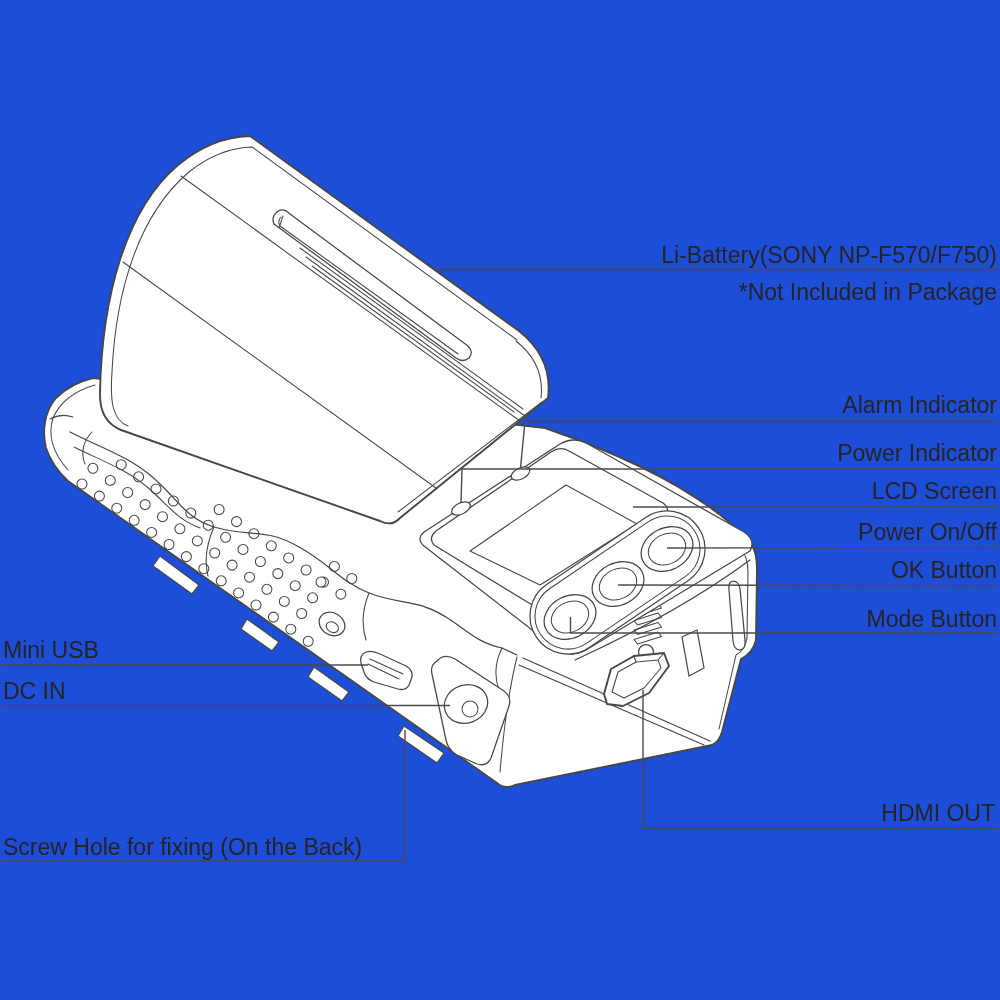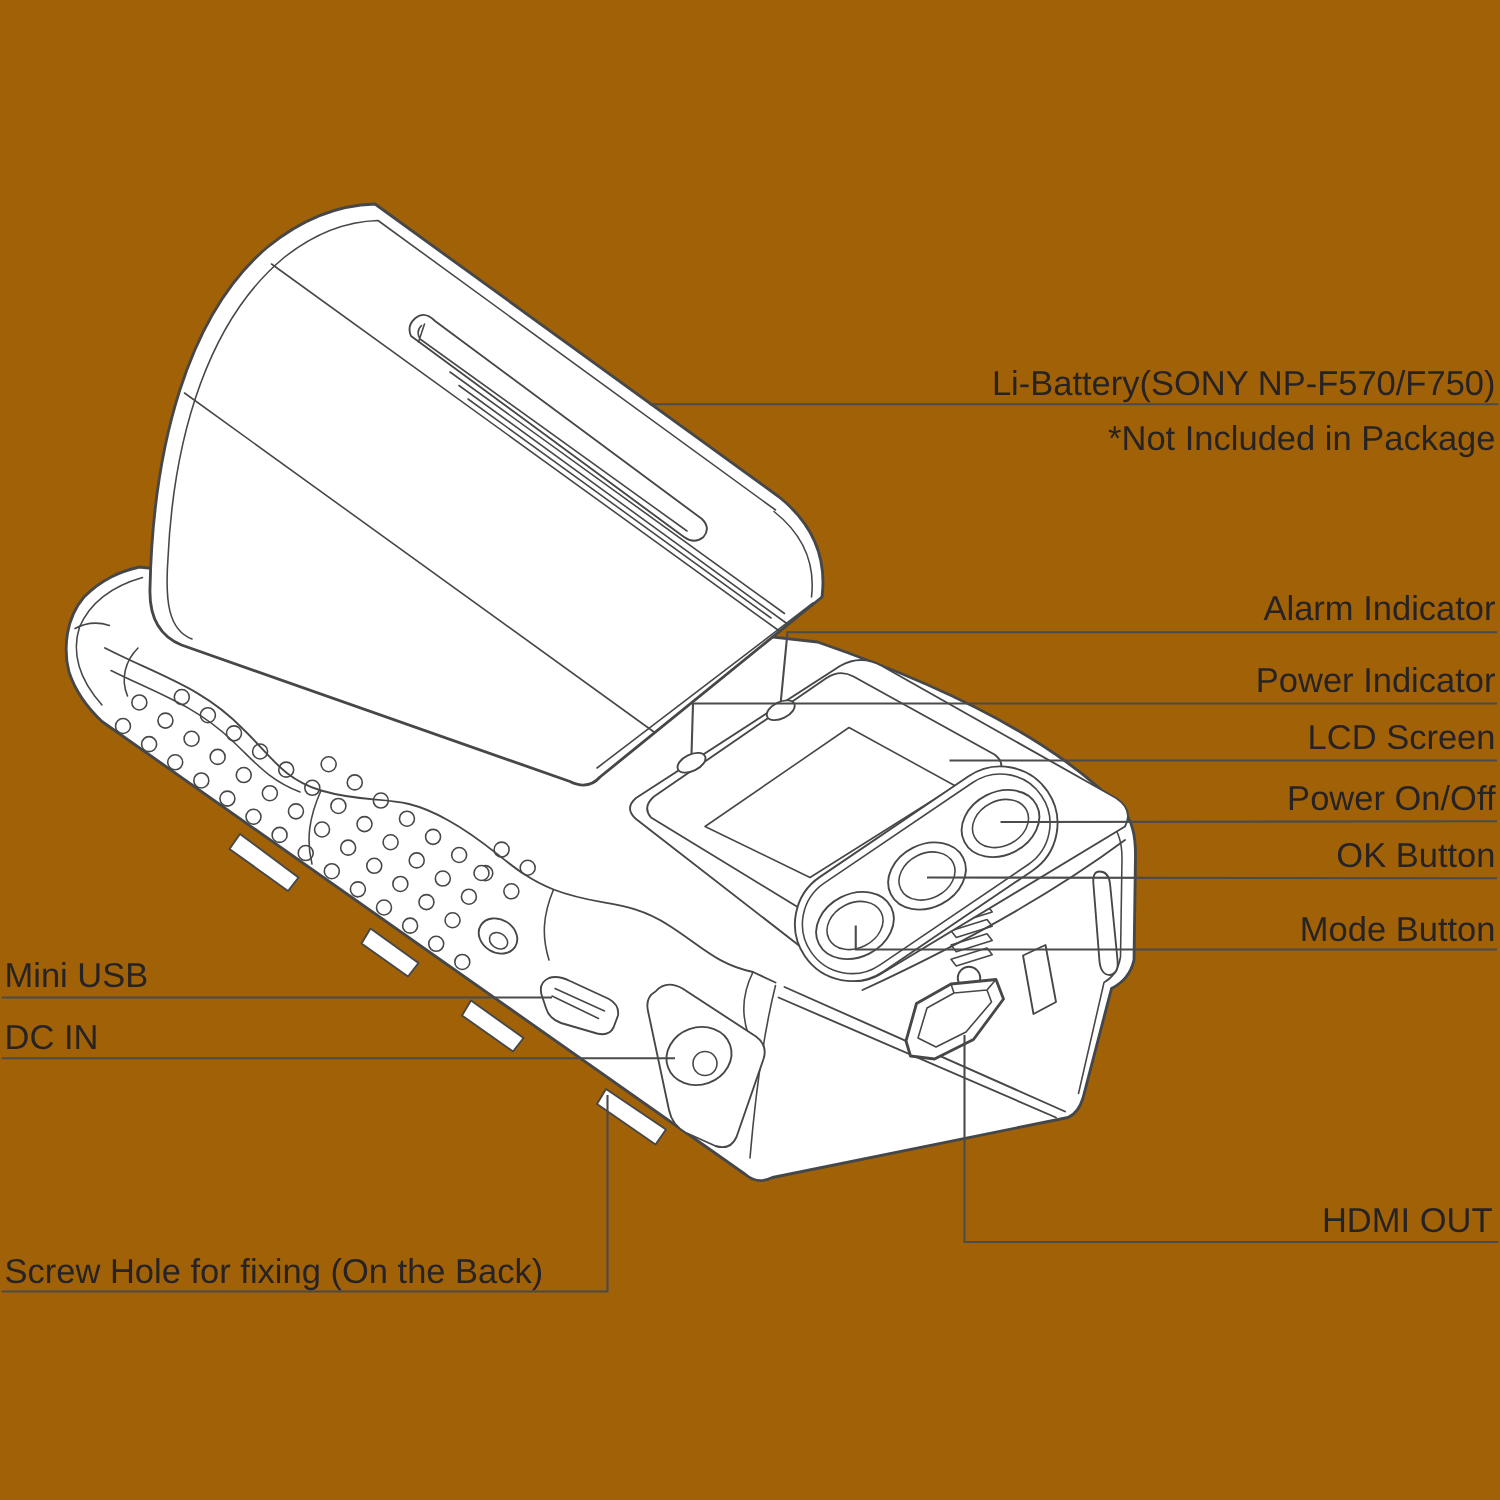--- a/index.html
+++ b/index.html
@@ -1,16 +1,16 @@
 <!DOCTYPE html>
 <html><head>
 <meta charset="utf-8">
 <style>
   html,body{margin:0;padding:0;background:#ffffff;}
-  .stage{position:relative;width:1000px;height:1000px;background:#a16207;overflow:hidden;}
+  .stage{position:relative;width:1000px;height:1000px;background:#1d4ed8;overflow:hidden;}
   svg{display:block;}
   .lbl{font-family:"Liberation Sans","DejaVu Sans",sans-serif;font-size:23px;fill:#272325;letter-spacing:0px;}
   .ln{stroke:#4a4b4d;stroke-width:1.4;fill:none;}
   .art{stroke:#454749;fill:none;stroke-linecap:round;stroke-linejoin:round;}
   .w15{stroke-width:1.9;} .w12{stroke-width:1.25;} .w10{stroke-width:1.05;}
   .fw{fill:#ffffff;}
 </style>
 </head>
 <body>
 

